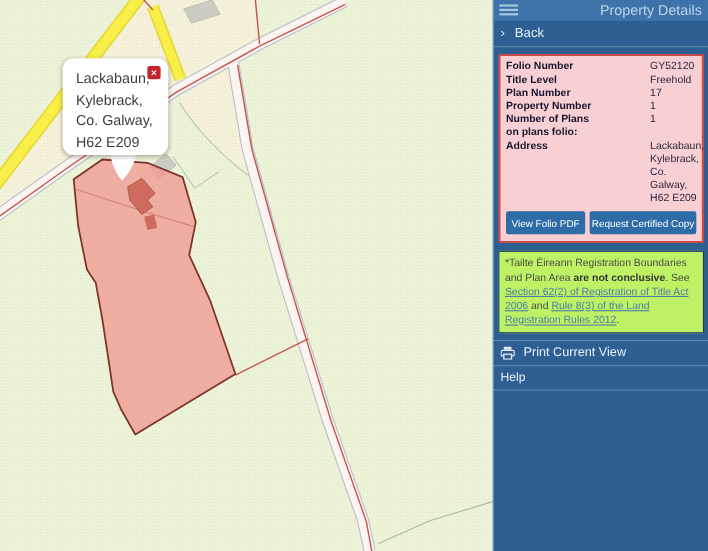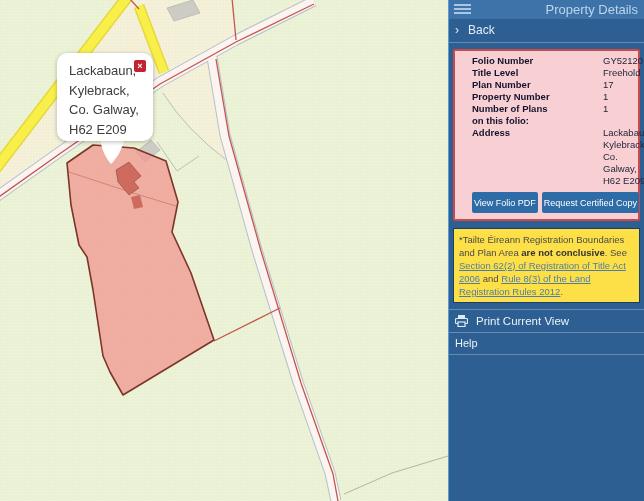--- a/index.html
+++ b/index.html
@@ -28,31 +28,31 @@
   .hamburger{position:absolute;left:5px;top:4px;width:17px;cursor:pointer;}
   .hamburger div{height:2px;background:#a9c6e2;margin-bottom:2px;}
   .sb-title{position:absolute;right:6px;top:2px;font-size:13px;color:#bdd5eb;}
 
   .back-row{height:23px;line-height:23px;padding-left:6px;font-size:12px;
             color:#e3edf7;border-bottom:1px solid rgba(255,255,255,0.28);
             cursor:pointer;}
   .back-row .chev{display:inline-block;margin-right:9px;font-size:12px;}
 
   .folio-panel{margin:6px 4px 0 4px;background:#f8cfd3;border:2px solid #ca4a4a;
-               border-radius:2px;padding:4px 5px 6px 17px;color:#1a1a38;}
+               border-radius:2px;padding:4px 5px 6px 5px;color:#1a1a38;}
   .frow{display:flex;}
   .frow .lbl{width:81px;flex:none;font-weight:bold;font-size:9.5px;
              line-height:12px;color:#14142e;padding-right:2px;}
   .frow .val{flex:1;font-size:9.5px;line-height:12px;color:#26263a;margin-left:48px;}
   .fbuttons{display:flex;gap:4px;margin-top:5px;}
   .fbuttons button{flex:1;height:21px;background:#2d6ca6;color:#fff;border:none;
                    border-radius:2px;font-size:9px;font-family:"Liberation Sans",sans-serif;
                    cursor:pointer;white-space:nowrap;padding:0 2px;}
 
-  .disclaimer{margin:7px 4px 0 4px;background:#fde047;border:1px solid #1b3e63;
+  .disclaimer{margin:7px 4px 0 4px;background:#bef264;border:1px solid #1b3e63;
               padding:4px 5px;font-size:9.5px;line-height:13px;color:#4a4a4a;}
   .disclaimer b{color:#333;}
   .disclaimer a{color:#4f7da9;text-decoration:underline;cursor:pointer;}
 
   .print-row{margin-top:6px;height:22px;line-height:22px;
              border-top:1px solid rgba(255,255,255,0.28);
              border-bottom:1px solid rgba(255,255,255,0.28);
              font-size:11.5px;color:#e9f1f9;display:flex;align-items:center;
              padding-left:6px;cursor:pointer;}
   .print-row svg{margin-right:8px;}
@@ -148,21 +148,21 @@
       </div>
       <div class="frow">
         <div class="lbl">Plan Number</div>
         <div class="val">17</div>
       </div>
       <div class="frow">
         <div class="lbl">Property Number</div>
         <div class="val">1</div>
       </div>
       <div class="frow">
-        <div class="lbl">Number of Plans on this folio:</div>
+        <div class="lbl">Number of Plans on plans folio:</div>
         <div class="val">1</div>
       </div>
       <div class="frow">
         <div class="lbl">Address</div>
         <div class="val">Lackabaun, Kylebrack, Co. Galway, H62 E209</div>
       </div>
       <div class="fbuttons">
         <button>View Folio PDF</button>
         <button>Request Certified Copy</button>
       </div>

